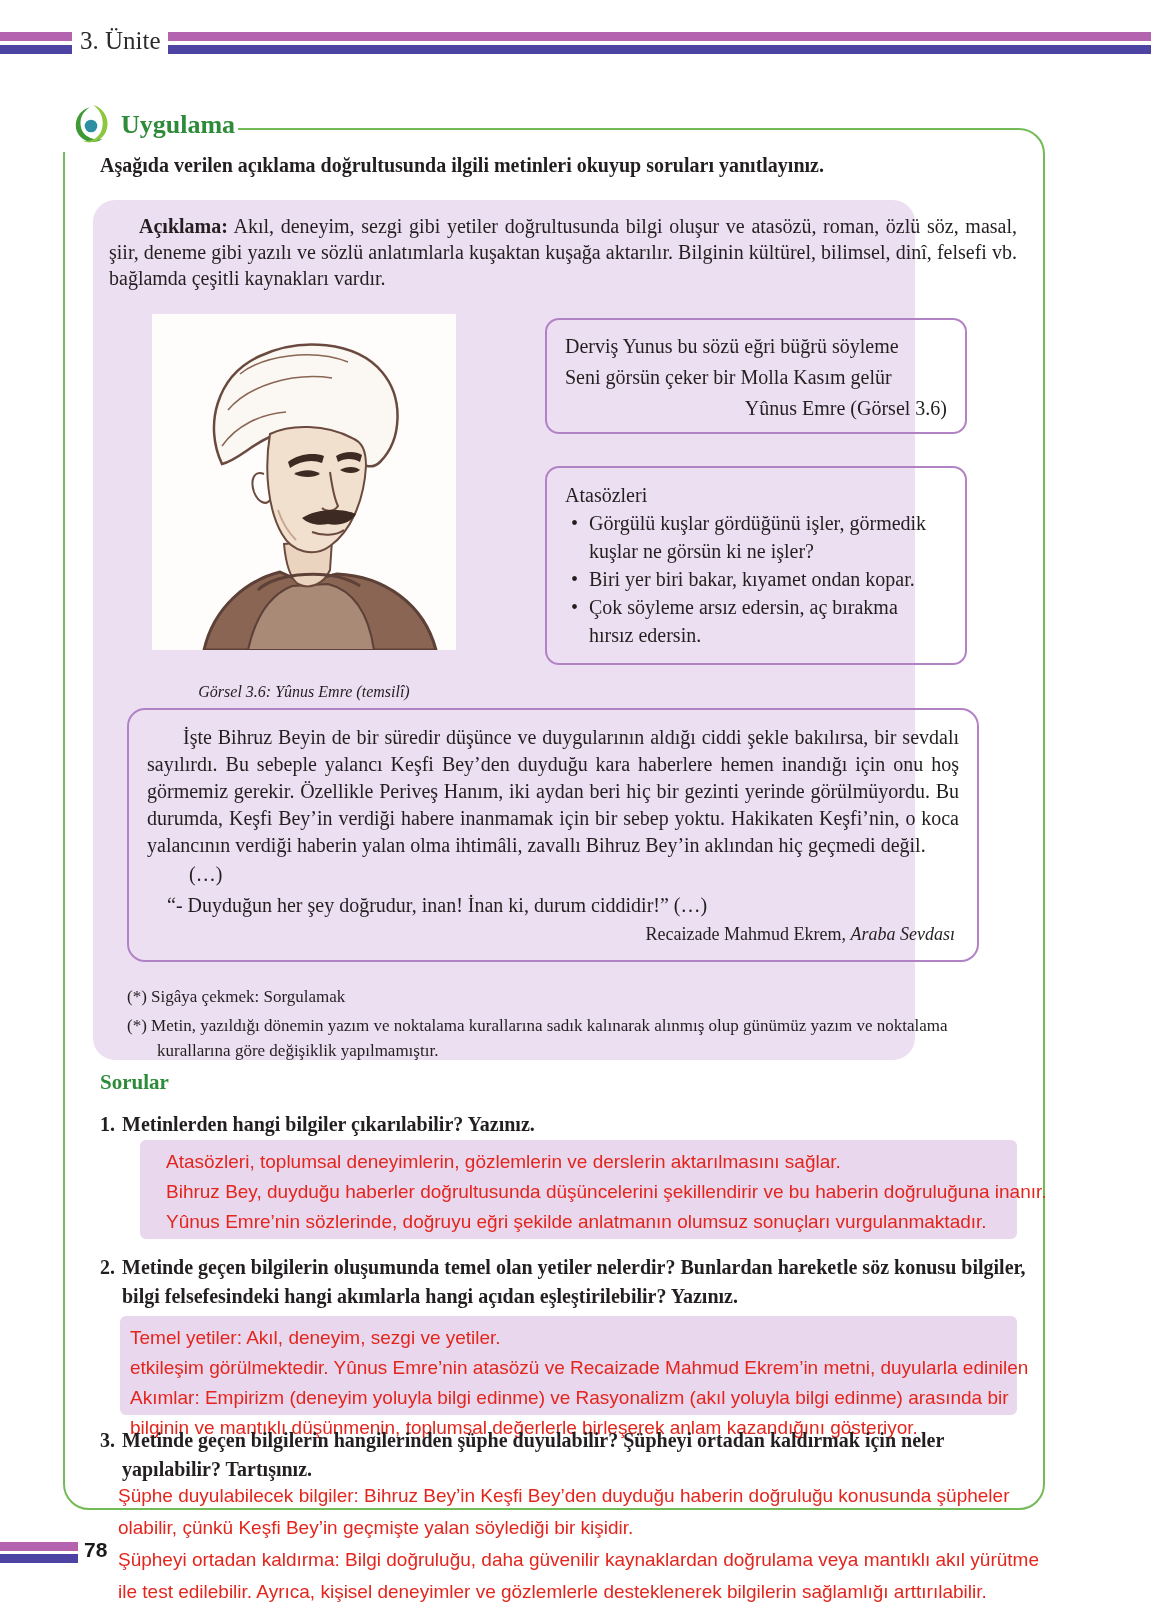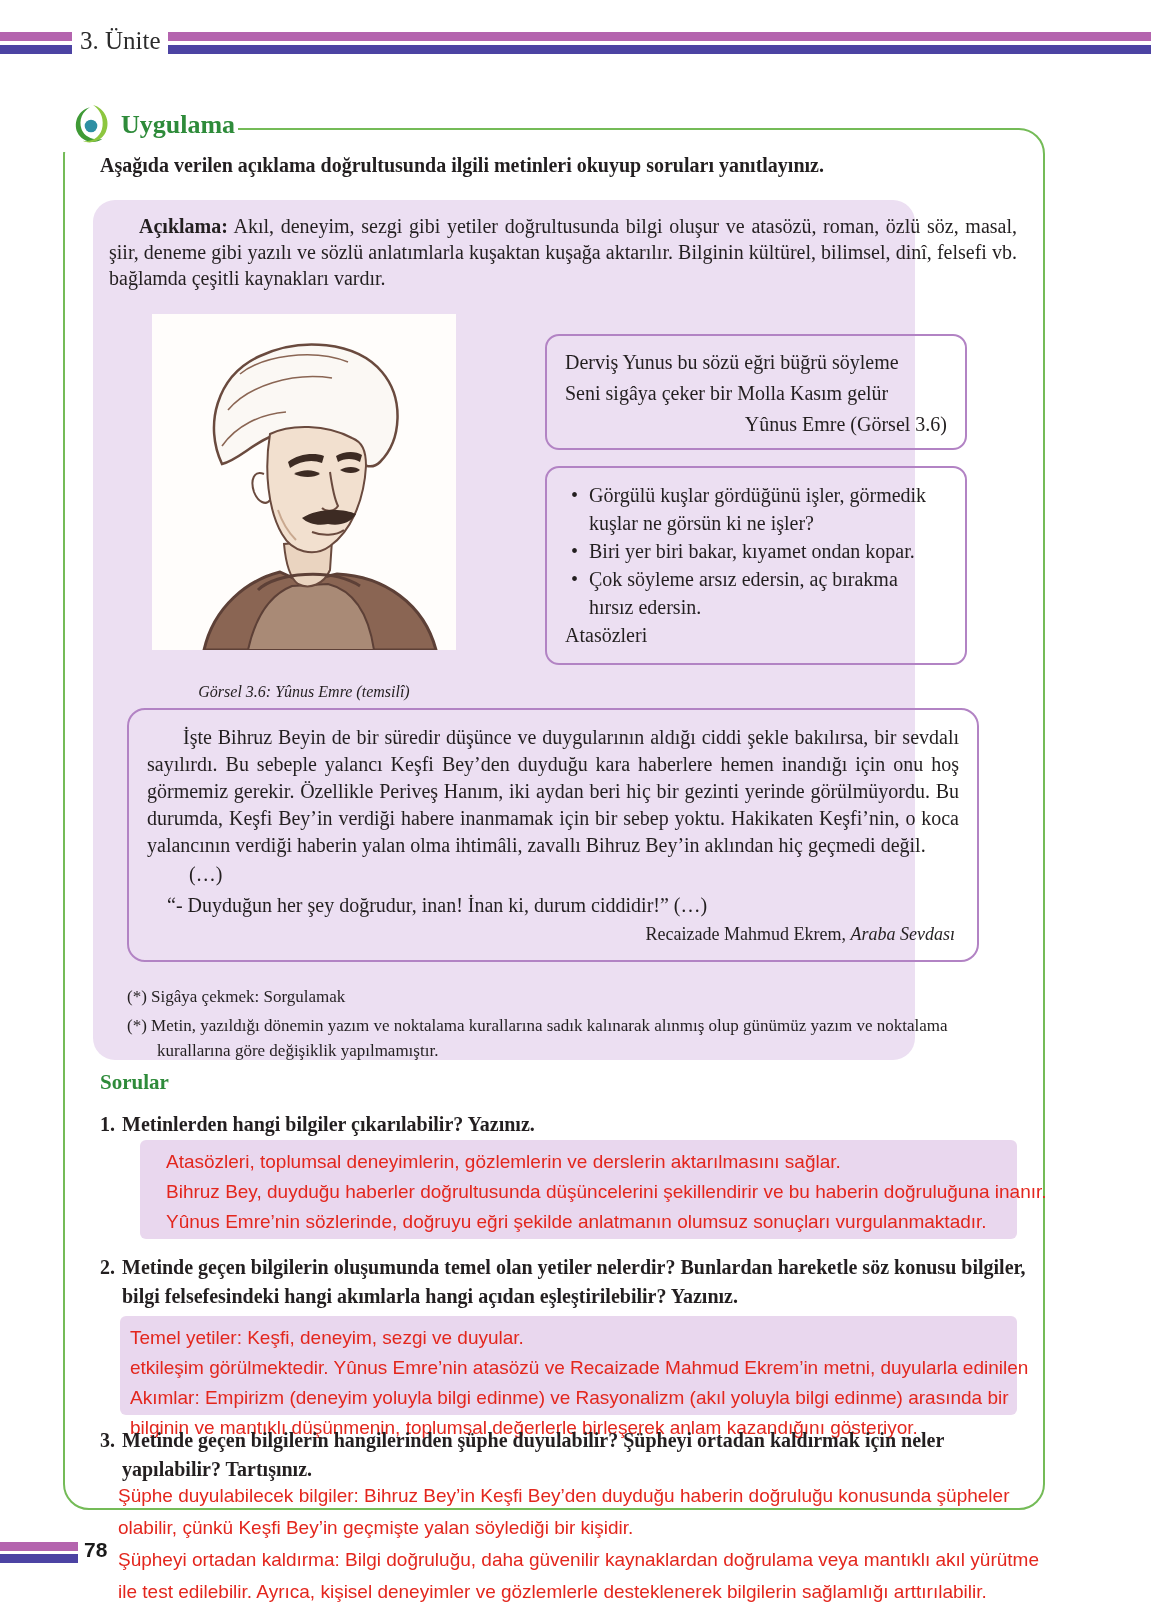--- a/index.html
+++ b/index.html
@@ -28,21 +28,21 @@
            background:#ecdff2; border-radius:22px; }
   .aciklama { position:absolute; left:16px; top:13px; width:908px; font-size:20px;
               line-height:26px; text-align:justify; text-indent:30px; }
   .aciklama b { font-weight:bold; }
 
   .portrait { position:absolute; left:59px; top:114px; width:304px; height:336px; background:#fffdfb; }
   .caption { position:absolute; left:30px; top:460px; width:362px; text-align:center;
              font-style:italic; font-size:16px;margin-top:23px; }
 
   .pbox { position:absolute; border:2px solid #b283c4; border-radius:14px; background:transparent; }
-  .quote-box { left:452px; top:134px; width:422px; height:116px; padding:11px 18px;
+  .quote-box { left:452px; top:118px; width:422px; height:116px; padding:11px 18px;
                font-size:20px; line-height:31px; }
   .quote-attrib { text-align:right; }
 
   .ata-box { left:452px; top:266px; width:422px; padding:13px 18px 14px 18px;
              font-size:20px; line-height:28px; }
   .ata-item { position:relative; padding-left:24px; }
   .ata-item::before { content:"•"; position:absolute; left:6px; }
 
   .excerpt-box { left:34px; top:508px; width:852px; border-radius:18px;
                  padding:14px 18px 12px 18px; font-size:20px; line-height:27px; }
@@ -135,31 +135,31 @@
         <path d="M150,204 C164,194 192,194 204,200 C198,210 186,212 176,210 C166,212 156,210 150,204 Z" fill="#3d2b23"></path>
 
         <path d="M160,218 C170,222 184,222 192,216" fill="none" stroke="#6a4a3e" stroke-width="2"></path>
         <path d="M126,196 C130,208 136,218 144,226" fill="none" stroke="#c9a88f" stroke-width="2"></path>
       </svg>
     </div>
     <div class="caption">Görsel 3.6: Yûnus Emre (temsilî)</div>
 
     <div class="pbox quote-box">
       <div>Derviş Yunus bu sözü eğri büğrü söyleme</div>
-      <div>Seni sigâya çeker bir Molla Kasım gelür</div>
+      <div>Seni görsün çeker bir Molla Kasım gelür</div>
       <div class="quote-attrib">Yûnus Emre (Görsel 3.6)</div>
     </div>
 
     <div class="pbox ata-box">
+      <div>Atasözleri</div>
       <div>
           <div class="ata-item">Görgülü kuşlar gördüğünü işler, görmedik kuşlar ne görsün ki ne işler?</div>
           <div class="ata-item">Biri yer biri bakar, kıyamet ondan kopar.</div>
           <div class="ata-item">Çok söyleme arsız edersin, aç bırakma hırsız edersin.</div>
         </div>
-      <div>Atasözleri</div>
     </div>
 
     <div class="pbox excerpt-box">
       <p class="excerpt-p">İşte Bihruz Beyin de bir süredir düşünce ve duygularının aldığı ciddi şekle bakılırsa, bir sevdalı sayılırdı. Bu sebeple yalancı Keşfi Bey’den duyduğu kara haberlere hemen inandığı için onu hoş görmemiz gerekir. Özellikle Periveş Hanım, iki aydan beri hiç bir gezinti yerinde görülmüyordu. Bu durumda, Keşfi Bey’in verdiği habere inanmamak için bir sebep yoktu. Hakikaten Keşfi’nin, o koca yalancının verdiği haberin yalan olma ihtimâli, zavallı Bihruz Bey’in aklından hiç geçmedi değil.</p>
       <div class="excerpt-ellipsis">(…)</div>
       <div class="excerpt-quote">“- Duyduğun her şey doğrudur, inan! İnan ki, durum ciddidir!” (…)</div>
       <div class="excerpt-attrib"><span>Recaizade Mahmud Ekrem, </span><span class="work">Araba Sevdası</span></div>
     </div>
 
     <div class="footnotes">
@@ -178,21 +178,21 @@
       <div class="line">Atasözleri, toplumsal deneyimlerin, gözlemlerin ve derslerin aktarılmasını sağlar.</div>
       <div class="line">Bihruz Bey, duyduğu haberler doğrultusunda düşüncelerini şekillendirir ve bu haberin doğruluğuna inanır.</div>
       <div class="line">Yûnus Emre’nin sözlerinde, doğruyu eğri şekilde anlatmanın olumsuz sonuçları vurgulanmaktadır.</div>
     </div>
 
   <div class="q q2">
     <span>2.</span>
     <span>Metinde geçen bilgilerin oluşumunda temel olan yetiler nelerdir? Bunlardan hareketle söz konusu bilgiler, bilgi felsefesindeki hangi akımlarla hangi açıdan eşleştirilebilir? Yazınız.</span>
   </div>
   <div class="answer-lines a2">
-      <div class="line">Temel yetiler: Keşfi, deneyim, sezgi ve duyular.</div>
+      <div class="line">Temel yetiler: Akıl, deneyim, sezgi ve yetiler.</div>
       <div class="line">etkileşim görülmektedir. Yûnus Emre’nin atasözü ve Recaizade Mahmud Ekrem’in metni, duyularla edinilen</div>
       <div class="line">Akımlar: Empirizm (deneyim yoluyla bilgi edinme) ve Rasyonalizm (akıl yoluyla bilgi edinme) arasında bir</div>
       <div class="line">bilginin ve mantıklı düşünmenin, toplumsal değerlerle birleşerek anlam kazandığını gösteriyor.</div>
     </div>
 
   <div class="q q3">
     <span>3.</span>
     <span>Metinde geçen bilgilerin hangilerinden şüphe duyulabilir? Şüpheyi ortadan kaldırmak için neler yapılabilir? Tartışınız.</span>
   </div>
   <div class="answer-lines a3">

